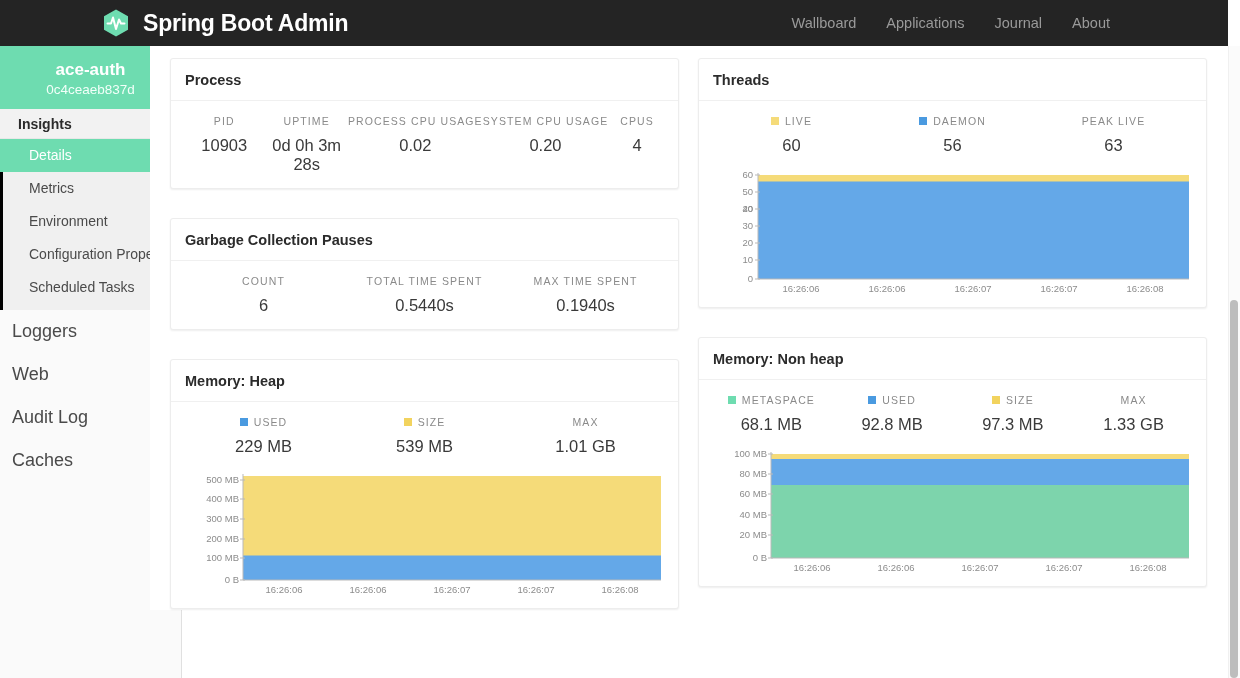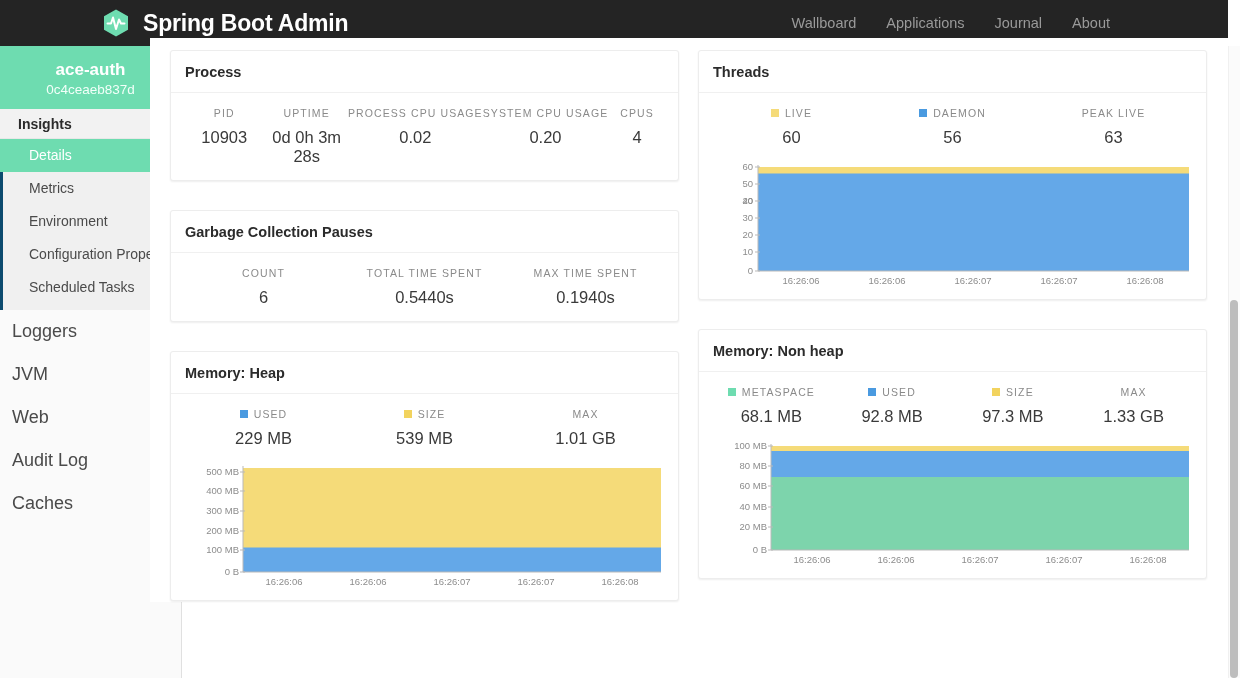--- a/index.html
+++ b/index.html
@@ -68,21 +68,21 @@
     height: 30px;
     background: #f2f2f2;
     display: flex; align-items: center;
     padding-left: 18px;
     color: #2b2b2b; font-size: 14px; font-weight: bold;
     border-bottom: 1px solid #e8e8e8;
     cursor: pointer;
   }
   #submenu {
     background: #f0f0f0;
-    border-left: 3px solid #0c4a6e;
+    border-left: 3px solid #000000;
     padding: 0 0 6px 0;
   }
   .submenu-item {
     padding: 6px 0 6px 26px;
     font-size: 14px; color: #4a4a4a;
     line-height: 21px;
     cursor: pointer;
   }
   .submenu-item.active {
     background: #6edcb0;
@@ -91,21 +91,21 @@
     padding-left: 29px;
   }
   .menu-item {
     padding: 11px 0 11px 12px;
     font-size: 18px; color: #4a4a4a;
     cursor: pointer;
   }
 
   
   #content {
-    position: absolute; top: 38px; left: 150px;
+    position: absolute; top: 46px; left: 150px;
     width: 1078px; height: 564px;
     background: #ffffff;
     padding: 12px 10px 10px 20px;
   }
   #grid {
     display: grid;
     grid-template-columns: 509px 509px;
     column-gap: 19px;
     align-content: start;
   }
@@ -188,21 +188,20 @@
 
   <div id="submenu">
     <div class="submenu-item active">Details</div>
     <div class="submenu-item">Metrics</div>
     <div class="submenu-item">Environment</div>
     <div class="submenu-item">Configuration Properties</div>
     <div class="submenu-item">Scheduled Tasks</div>
   </div>
 
   <div class="menu-item">Loggers</div>
-  <div class="menu-item">JVM</div>
   <div class="menu-item">Web</div>
   <div class="menu-item">Audit Log</div>
   <div class="menu-item">Caches</div>
 </div>
 
 <div id="content">
   <div id="grid">
 
     <div class="col">
 

